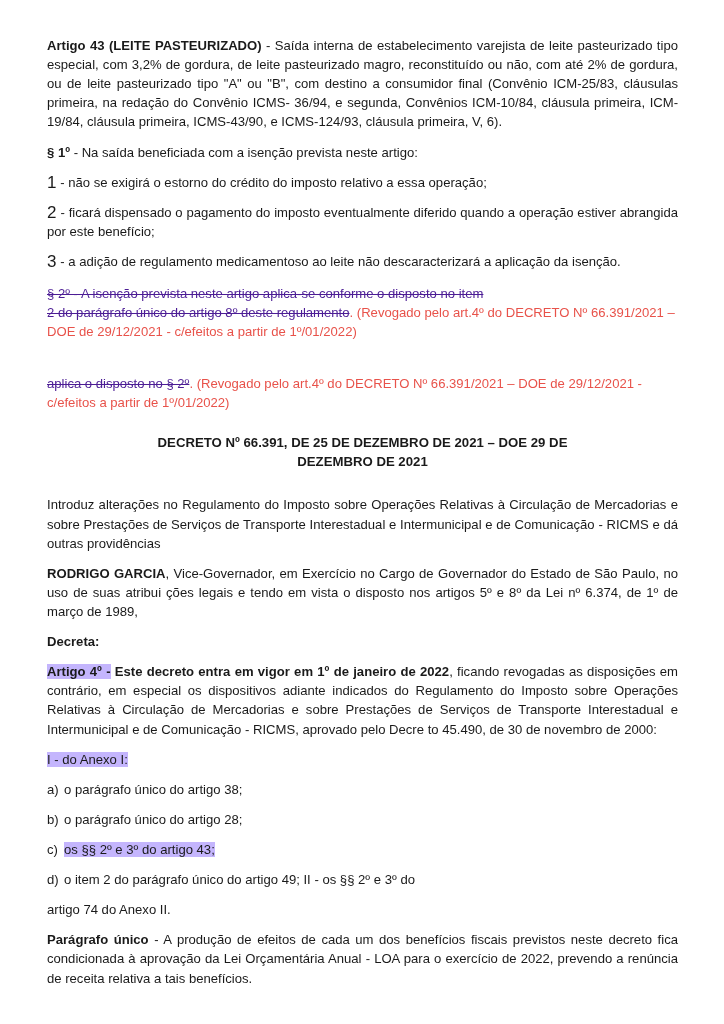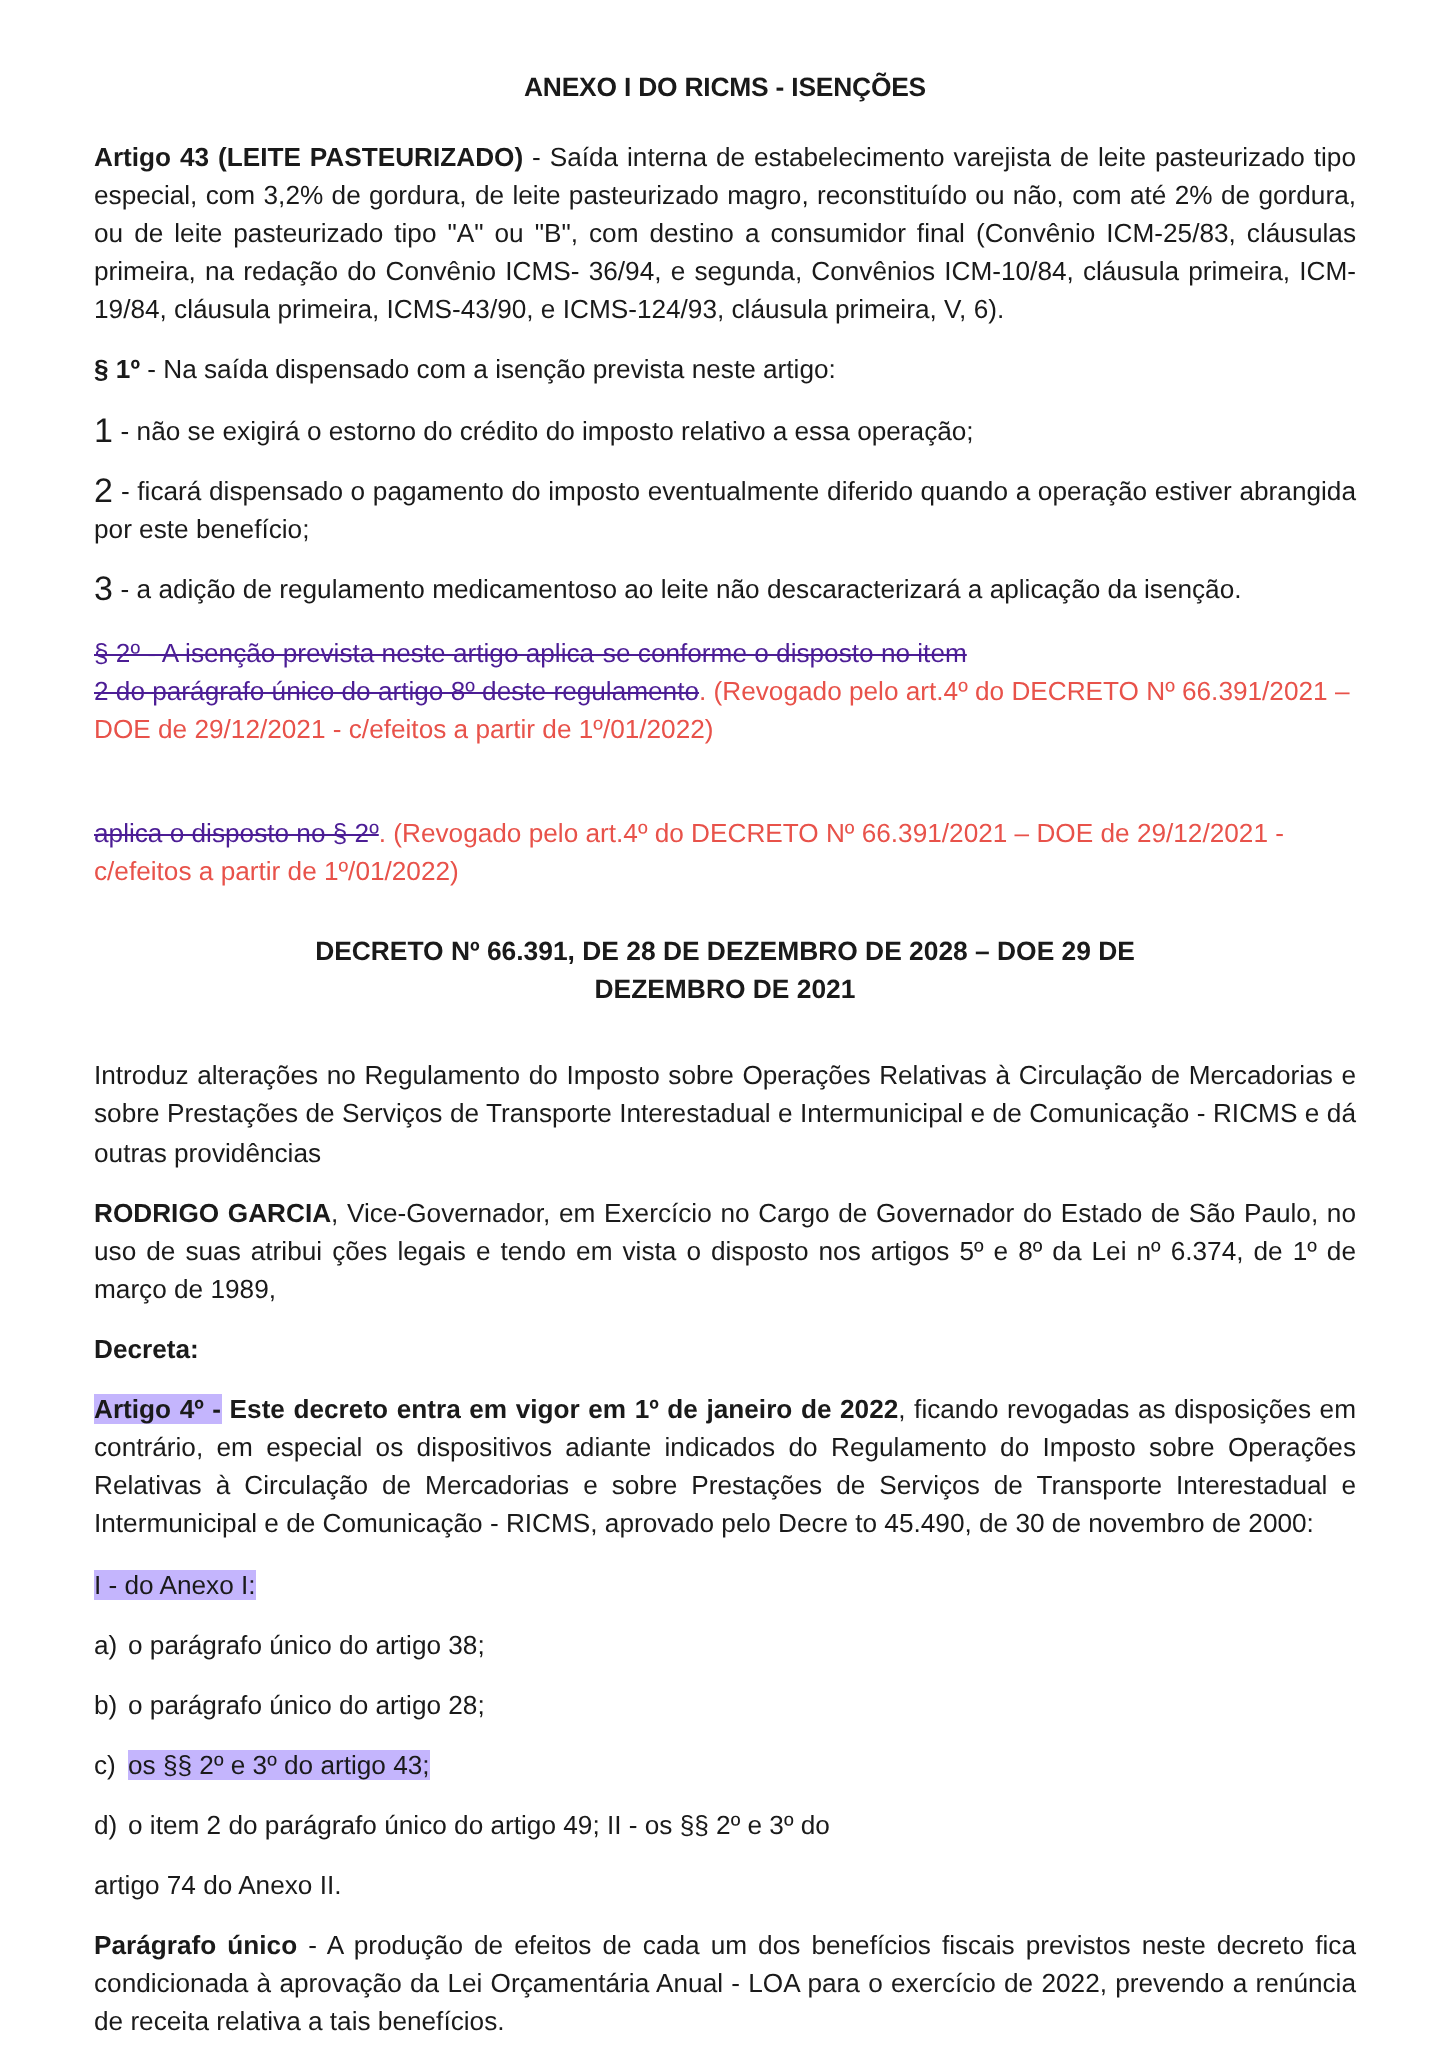--- a/index.html
+++ b/index.html
@@ -86,42 +86,41 @@
     line-height: 1.46;
     text-align: left;
   }
   .letter-item .lbl { display: inline-block; min-width: 17px; }
 </style>
 </head>
 <body>
 
 <div class="page">
 
-  <h1 class="doc-title">ANEXO I DO RICMS - ISENÇÕES</h1>
 
   <p class="blk"><b>Artigo 43 (LEITE PASTEURIZADO)</b><span> - Saída interna de estabelecimento varejista de leite pasteurizado tipo especial, com 3,2% de gordura, de leite pasteurizado magro, reconstituído ou não, com até 2% de gordura, ou de leite pasteurizado tipo "A" ou "B", com destino a consumidor final (Convênio ICM-25/83, cláusulas primeira, na redação do Convênio ICMS- 36/94, e segunda, Convênios ICM-10/84, cláusula primeira, ICM-19/84, cláusula primeira, ICMS-43/90, e ICMS-124/93, cláusula primeira, V, 6).</span></p>
 
-  <p class="blk nojust"><b class="sec">§ 1º</b><span> - Na saída dispensado com a isenção prevista neste artigo:</span></p>
+  <p class="blk nojust"><b class="sec">§ 1º</b><span> - Na saída beneficiada com a isenção prevista neste artigo:</span></p>
 
   <p class="blk"><span class="num">1</span><span> - não se exigirá o estorno do crédito do imposto relativo a essa operação;</span></p>
 
   <p class="blk"><span class="num">2</span><span> - ficará dispensado o pagamento do imposto eventualmente diferido quando a operação estiver abrangida por este benefício;</span></p>
 
   <p class="blk"><span class="num">3</span><span> - a adição de regulamento medicamentoso ao leite não descaracterizará a aplicação da isenção.</span></p>
 
   <div class="revoked-group gap-before">
     <p class="revoked"><span class="strike">§ 2º - A isenção prevista neste artigo aplica-se conforme o disposto no item</span><br><span class="strike">2 do parágrafo único do artigo 8º deste regulamento</span><span class="note">. (Revogado pelo art.4º do DECRETO Nº 66.391/2021 – DOE de 29/12/2021 - c/efeitos a partir de 1º/01/2022)</span></p>
   </div>
 
   <div class="revoked-group gap-before">
     <p class="revoked"><br><span class="strike">aplica o disposto no § 2º</span><span class="note">. (Revogado pelo art.4º do DECRETO Nº 66.391/2021 – DOE de 29/12/2021 - c/efeitos a partir de 1º/01/2022)</span></p>
   </div>
 
   <div class="decree-title">
-    <span>DECRETO Nº 66.391, DE 28 DE DEZEMBRO DE 2028 – DOE 29 DE</span><br>
+    <span>DECRETO Nº 66.391, DE 25 DE DEZEMBRO DE 2021 – DOE 29 DE</span><br>
     <span>DEZEMBRO DE 2021</span>
   </div>
 
   <div class="spacer-lg"></div>
 
   <p class="blk">Introduz alterações no Regulamento do Imposto sobre Operações Relativas à Circulação de Mercadorias e sobre Prestações de Serviços de Transporte Interestadual e Intermunicipal e de Comunicação - RICMS e dá outras providências</p>
 
   <p class="blk"><b>RODRIGO GARCIA</b><span>, Vice-Governador, em Exercício no Cargo de Governador do Estado de São Paulo, no uso de suas atribui ções legais e tendo em vista o disposto nos artigos 5º e 8º da Lei nº 6.374, de 1º de março de 1989,</span></p>
 
   <p class="blk nojust"><b>Decreta:</b></p>

